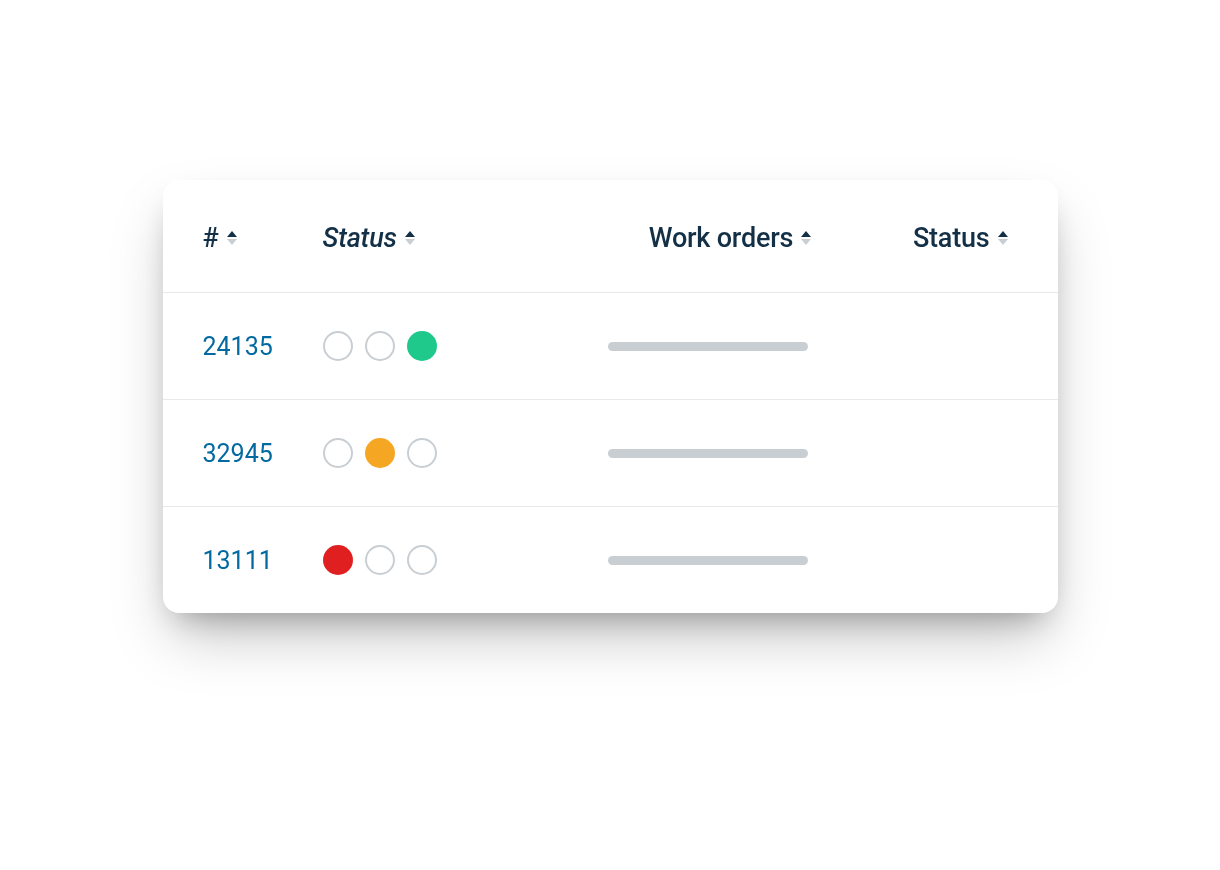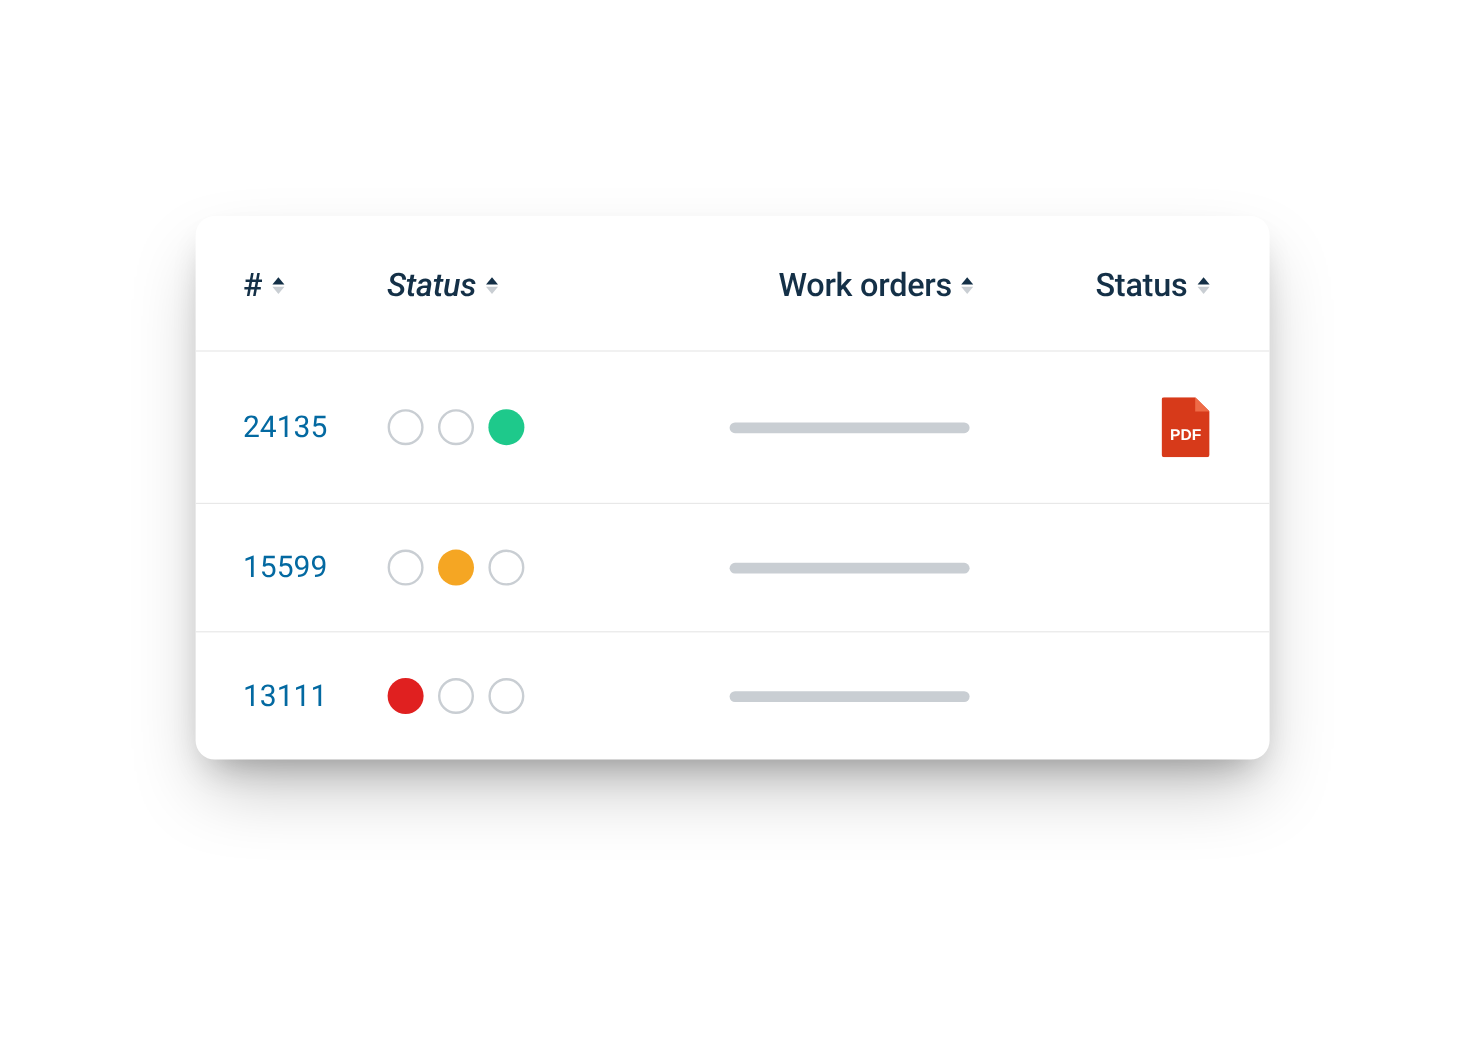--- a/index.html
+++ b/index.html
@@ -183,34 +183,25 @@
     <div class="col-status">
       <div class="status-dots">
         <span class="dot"></span>
         <span class="dot"></span>
         <span class="dot filled green"></span>
       </div>
     </div>
     <div class="col-work">
       <div class="work-bar"></div>
     </div>
-    <div class="col-actions">
-      <span class="pdf-icon">
-        <svg width="40" height="50" viewBox="0 0 40 50">
-          <path d="M 2 0 L 28 0 L 40 12 L 40 48 Q 40 50 38 50 L 2 50 Q 0 50 0 48 L 0 2 Q 0 0 2 0 Z" fill="#d73a1a"></path>
-          <path d="M 28 0 L 40 12 L 28 12 Z" fill="#ee6b47"></path>
-          <text x="20" y="36" font-family="Arial, sans-serif" font-size="13" font-weight="700" fill="#ffffff" text-anchor="middle">PDF</text>
-        </svg>
-      </span>
-    </div>
   </div>
 
   <div class="data-row">
     <div class="col-num">
-      <span class="id-text">15599</span>
+      <span class="id-text">32945</span>
     </div>
     <div class="col-status">
       <div class="status-dots">
         <span class="dot"></span>
         <span class="dot filled orange"></span>
         <span class="dot"></span>
       </div>
     </div>
     <div class="col-work">
       <div class="work-bar"></div>

